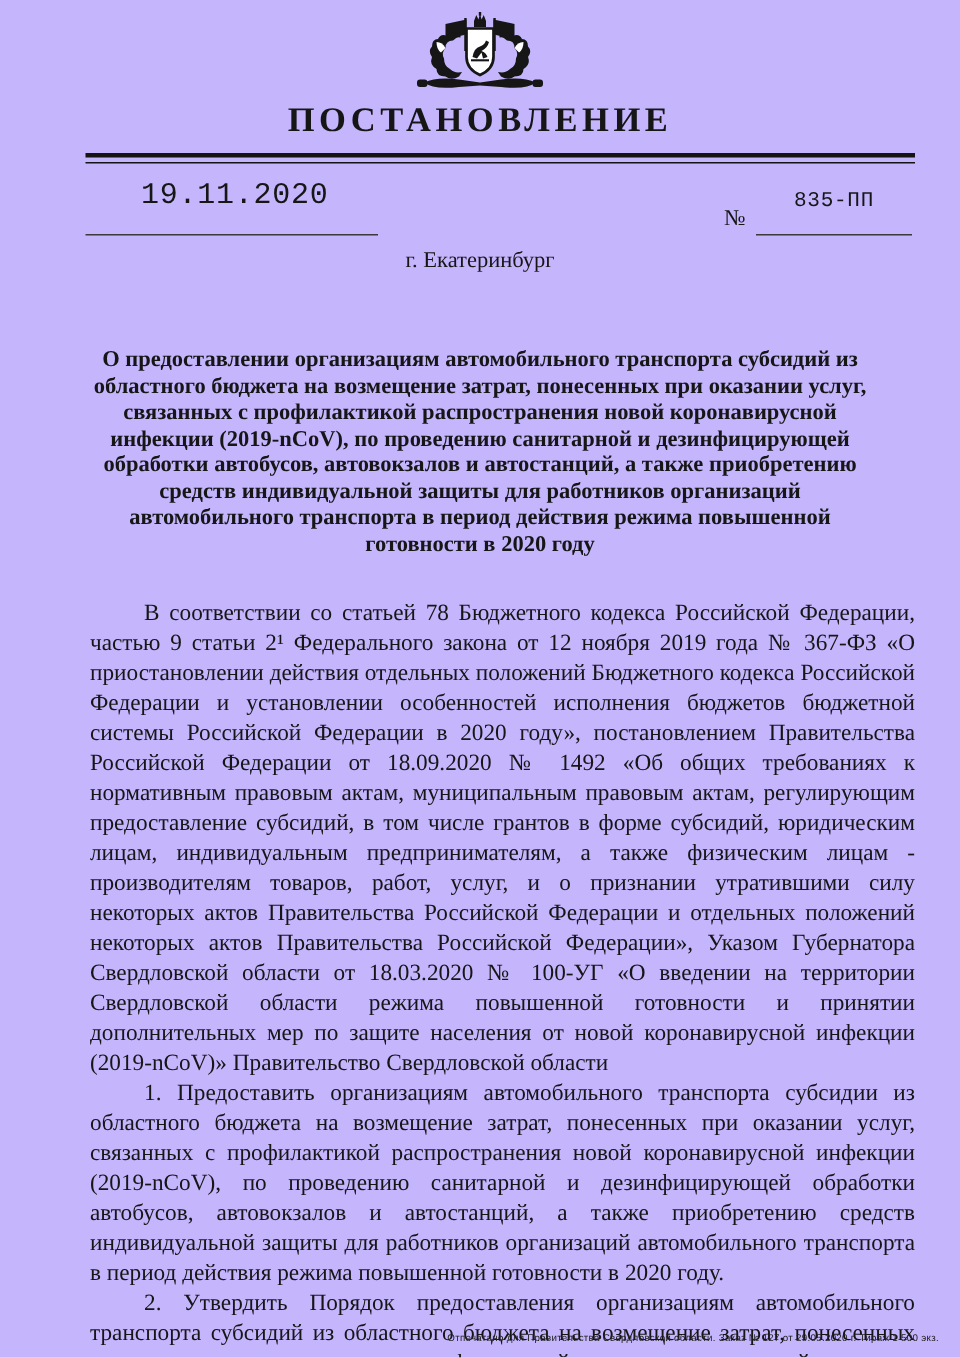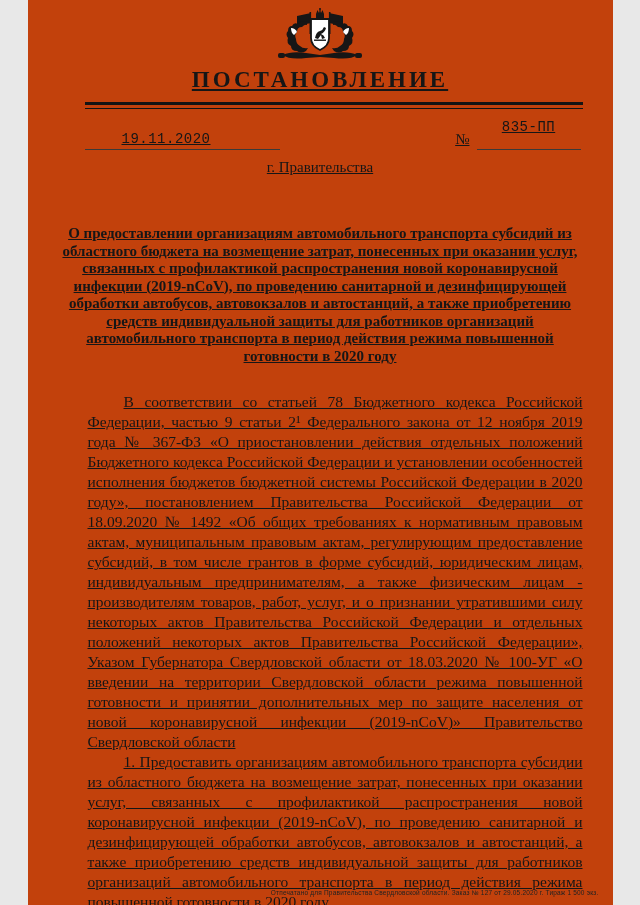--- a/index.html
+++ b/index.html
@@ -1,24 +1,23 @@
 <!DOCTYPE html>
 <html><head>
 <meta charset="utf-8">
 <style>
   html,body{margin:0;padding:0;background:#e8e8e8;}
   .page{
     position:relative;
-    width:585px;height:905px;
+    width:640px;height:905px;
     margin:0 auto;
-    background:#c2410c;
+    background:#c4b5fd;
     overflow:hidden;
     color:#161616;
     font-family:"Liberation Serif", serif;
-    text-decoration:underline;
   }
   
   .emblem-wrap{
     display:flex;justify-content:center;
     padding-top:8px;height:56px;
   }
   .doc-type{
     text-align:center;
     font-size:23px;font-weight:bold;
     letter-spacing:3px;
@@ -37,23 +36,23 @@
     border-top:3.5px solid #141414;
     border-bottom:1.5px solid #141414;
   }
   .date-row{
     display:flex;justify-content:space-between;align-items:flex-end;
     margin:10px 32px 0 57px;
   }
   .date-box{
     width:158px;
     border-bottom:1.5px solid #3a3a3a;
-    padding:0 0 2px 37px;
+    padding:0 0 14px 37px;
     font-family:"Liberation Mono", monospace;
-    font-size:14px;letter-spacing:0.5px;
+    font-size:20px;letter-spacing:0.5px;
   }
   .num-box{display:flex;align-items:flex-end;gap:7px;}
   .num-sign{font-size:15px;padding-bottom:2px;}
   .num-value{
     width:104px;text-align:center;
     border-bottom:1.5px solid #3a3a3a;
     padding-bottom:14px;
     font-family:"Liberation Mono", monospace;
     font-size:14px;letter-spacing:0.5px;
   }
@@ -131,21 +130,21 @@
   <div class="double-rule"></div>
 
   <div class="date-row">
     <div class="date-box">19.11.2020</div>
     <div class="num-box">
       <span class="num-sign">№</span>
       <span class="num-value">835-ПП</span>
     </div>
   </div>
 
-  <div class="city">г. Правительства</div>
+  <div class="city">г. Екатеринбург</div>
 
   <div class="doc-title">О предоставлении организациям автомобильного транспорта субсидий из областного бюджета на возмещение затрат, понесенных при оказании услуг, связанных с профилактикой распространения новой коронавирусной инфекции (2019-nCoV), по проведению санитарной и дезинфицирующей обработки автобусов, автовокзалов и автостанций, а также приобретению средств индивидуальной защиты для работников организаций автомобильного транспорта в период действия режима повышенной готовности в 2020 году</div>
 
   <div class="body-text">
     <p>В соответствии со статьей 78 Бюджетного кодекса Российской Федерации, частью 9 статьи 2¹ Федерального закона от 12 ноября 2019 года № 367-ФЗ «О приостановлении действия отдельных положений Бюджетного кодекса Российской Федерации и установлении особенностей исполнения бюджетов бюджетной системы Российской Федерации в 2020 году», постановлением Правительства Российской Федерации от 18.09.2020 № 1492 «Об общих требованиях к нормативным правовым актам, муниципальным правовым актам, регулирующим предоставление субсидий, в том числе грантов в форме субсидий, юридическим лицам, индивидуальным предпринимателям, а также физическим лицам - производителям товаров, работ, услуг, и о признании утратившими силу некоторых актов Правительства Российской Федерации и отдельных положений некоторых актов Правительства Российской Федерации», Указом Губернатора Свердловской области от 18.03.2020 № 100-УГ «О введении на территории Свердловской области режима повышенной готовности и принятии дополнительных мер по защите населения от новой коронавирусной инфекции (2019-nCoV)» Правительство Свердловской области</p>
     <p>1. Предоставить организациям автомобильного транспорта субсидии из областного бюджета на возмещение затрат, понесенных при оказании услуг, связанных с профилактикой распространения новой коронавирусной инфекции (2019-nCoV), по проведению санитарной и дезинфицирующей обработки автобусов, автовокзалов и автостанций, а также приобретению средств индивидуальной защиты для работников организаций автомобильного транспорта в период действия режима повышенной готовности в 2020 году.</p>
     <p>2. Утвердить Порядок предоставления организациям автомобильного транспорта субсидий из областного бюджета на возмещение затрат, понесенных при оказании услуг, связанных с профилактикой распространения новой</p>
   </div>
 
   <div class="imprint">Отпечатано для Правительства Свердловской области. Заказ № 127 от 29.05.2020 г. Тираж 1 500 экз.</div>

